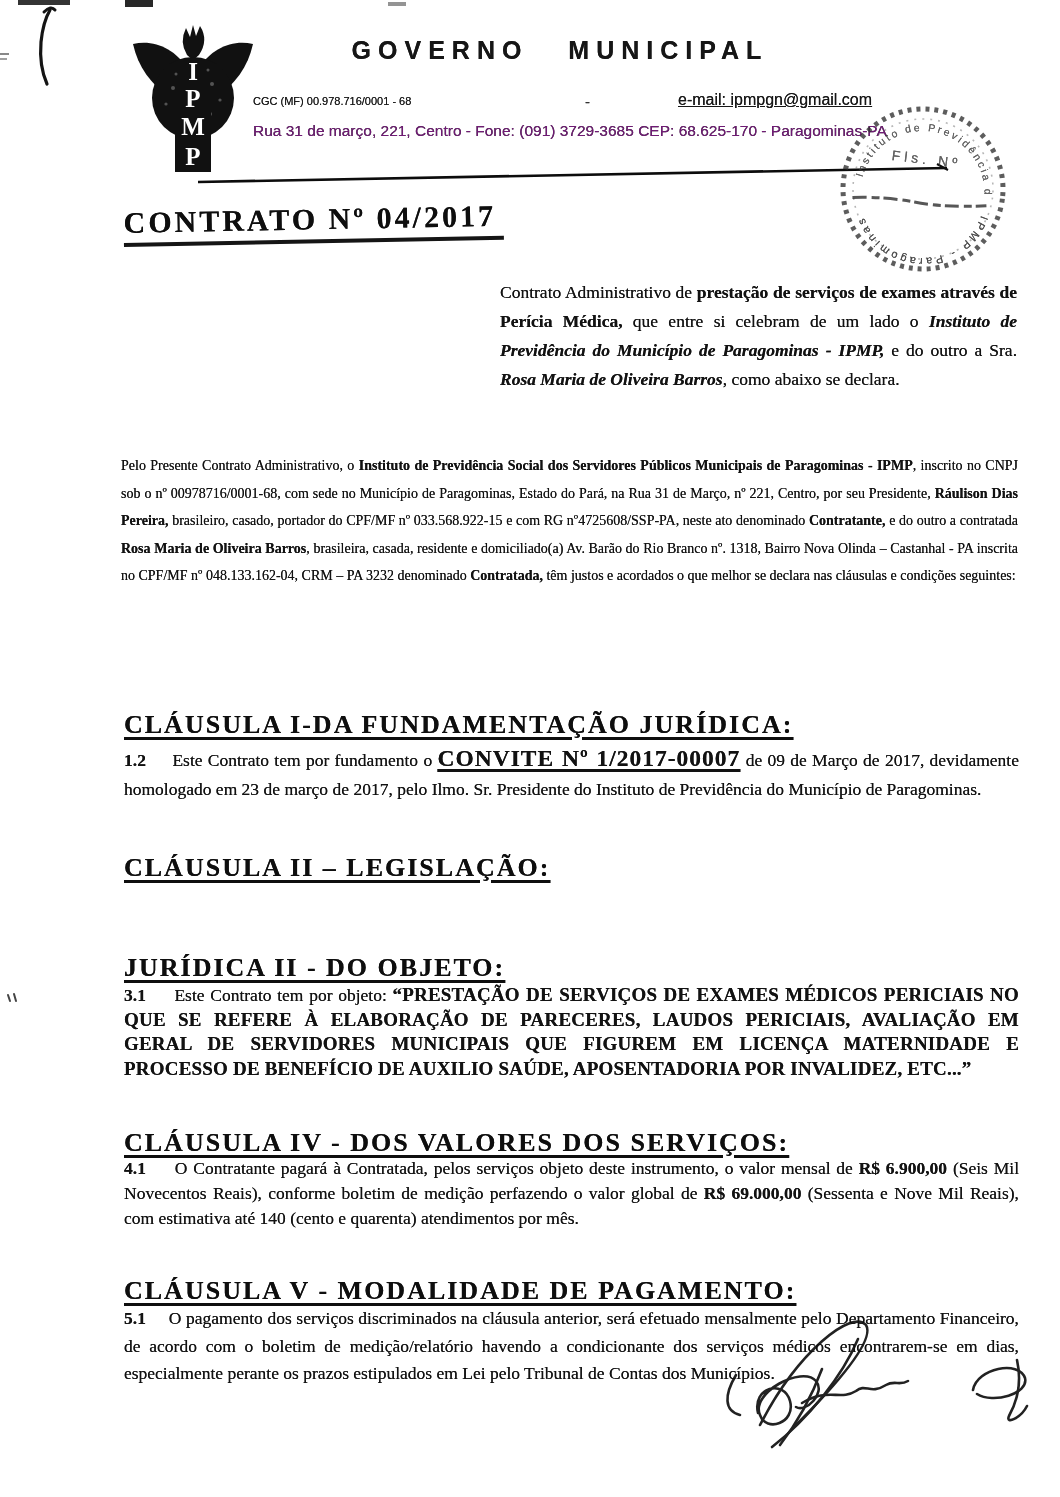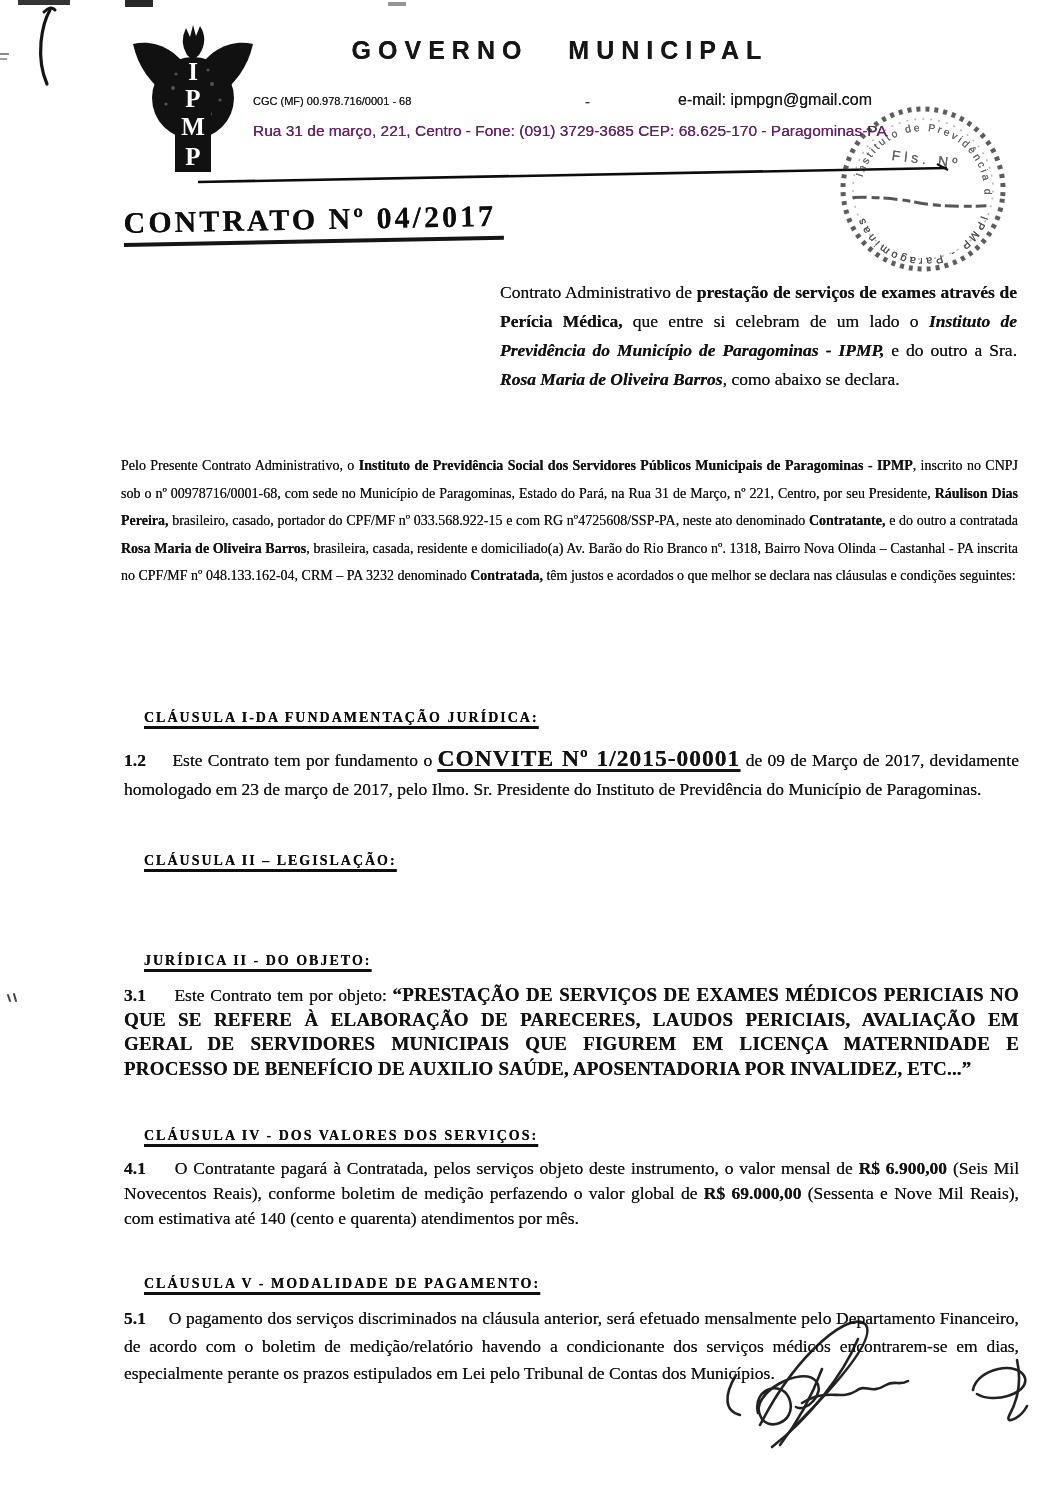--- a/index.html
+++ b/index.html
@@ -13,37 +13,37 @@
     font-family:"Liberation Sans",sans-serif;font-weight:bold;font-size:25px;
     letter-spacing:7px;word-spacing:26px;color:#161616;}
   .inst-line{position:absolute;left:213px;top:64px;width:750px;text-align:center;
     font-family:"Liberation Sans",sans-serif;font-weight:bold;font-size:23px;
     letter-spacing:.2px;color:#141414;}
   .cgc-line{position:absolute;left:253px;top:95px;font-family:"Liberation Sans",sans-serif;
     font-size:11px;color:#1b1b1b;}
   .sep-dash{position:absolute;left:585px;top:93px;font-family:"Liberation Sans",sans-serif;
     font-size:15px;color:#333;}
   .email-line{position:absolute;left:678px;top:91px;font-family:"Liberation Sans",sans-serif;
-    font-size:16px;color:#161616;}
+    font-size:16px;color:#161616;text-decoration:underline;}
   .addr-line{position:absolute;left:253px;top:122px;font-family:"Liberation Sans",sans-serif;
     font-size:15.5px;color:#701a75;}
   .rule-svg{position:absolute;left:195px;top:160px;width:765px;height:30px;}
   
   .title{position:absolute;left:124px;top:206px;display:inline-block;
     font-weight:bold;font-size:30px;letter-spacing:3px;color:#0e0e0e;
     border-bottom:4px solid #151515;padding:0 8px 3px 0;
     transform:rotate(-1.1deg);transform-origin:left bottom;}
   
   .preamble{position:absolute;left:500px;top:278px;width:517px;
     font-size:17.5px;line-height:29px;text-align:justify;}
   .opening{position:absolute;left:121px;top:452px;width:897px;
     font-size:14px;line-height:27.5px;text-align:justify;}
   .clause-head{position:absolute;left:124px;white-space:nowrap;font-weight:bold;
-    font-size:14px;letter-spacing:2px;color:#0e0e0e;
-    text-decoration:underline;text-decoration-thickness:2.5px;text-underline-offset:4px;margin-left:20px;}
+    font-size:26px;letter-spacing:2px;color:#0e0e0e;
+    text-decoration:underline;text-decoration-thickness:2.5px;text-underline-offset:4px;}
   .clause-body{position:absolute;left:124px;width:895px;font-size:17.5px;text-align:justify;}
   #c1-head{top:710px;} #c1-body{top:744px;line-height:28.5px;}
   #c2-head{top:853px;} #c2-body{top:884px;line-height:27px;}
   #c3-head{top:953px;} #c3-body{top:983px;line-height:24.5px;}
   #c4-head{top:1128px;} #c4-body{top:1156px;line-height:25px;}
   #c5-head{top:1276px;} #c5-body{top:1305px;line-height:27.5px;}
   
   span.b{font-weight:bold;}
   span.i{font-style:italic;}
   span.u{text-decoration:underline;text-decoration-thickness:2.5px;text-underline-offset:3px;}
@@ -125,21 +125,21 @@
     <path d="M22 108 q 32 -5 62 -3 t 72 -5" fill="none" stroke="#3a3a3a" stroke-width="3" stroke-dasharray="14 5 8 4" opacity=".85"></path>
   </svg>
 
   <div class="title">CONTRATO Nº 04/2017</div>
 
   <p class="preamble" style="margin:0;"><span>Contrato Administrativo de </span><span class="b">prestação de serviços de exames através de Perícia Médica,</span><span> que entre si celebram de um lado o </span><span class="b i">Instituto de Previdência do Município de Paragominas - IPMP,</span><span> e do outro a Sra. </span><span class="b i">Rosa Maria de Oliveira Barros</span><span>, como abaixo se declara.</span></p>
 
   <p class="opening" style="margin:0;"><span>Pelo Presente Contrato Administrativo, o </span><span class="b">Instituto de Previdência Social dos Servidores Públicos Municipais de Paragominas - IPMP</span><span>, inscrito no CNPJ sob o nº 00978716/0001-68, com sede no Município de Paragominas, Estado do Pará, na Rua 31 de Março, nº 221, Centro, por seu Presidente, </span><span class="b">Ráulison Dias Pereira,</span><span> brasileiro, casado, portador do CPF/MF nº 033.568.922-15 e com RG nº4725608/SSP-PA, neste ato denominado </span><span class="b">Contratante,</span><span> e do outro a contratada </span><span class="b">Rosa Maria de Oliveira Barros</span><span>, brasileira, casada, residente e domiciliado(a) Av. Barão do Rio Branco nº. 1318, Bairro Nova Olinda – Castanhal - PA inscrita no CPF/MF nº 048.133.162-04, CRM – PA 3232 denominado </span><span class="b">Contratada,</span><span> têm justos e acordados o que melhor se declara nas cláusulas e condições seguintes:</span></p>
 
   <div id="c1-head" class="clause-head">CLÁUSULA I-DA FUNDAMENTAÇÃO JURÍDICA:</div>
-  <p id="c1-body" class="clause-body" style="margin:0;"><span class="b">1.2</span><span>&nbsp;&nbsp;&nbsp;&nbsp;&nbsp;Este Contrato tem por fundamento o </span><span class="b u big">CONVITE Nº 1/2015-00001</span><span> de 09 de Março de 2017, devidamente homologado em 23 de março de 2017, pelo Ilmo. Sr. Presidente do Instituto de Previdência do Município de Paragominas.</span></p>
+  <p id="c1-body" class="clause-body" style="margin:0;"><span class="b">1.2</span><span>&nbsp;&nbsp;&nbsp;&nbsp;&nbsp;Este Contrato tem por fundamento o </span><span class="b u big">CONVITE Nº 1/2017-00007</span><span> de 09 de Março de 2017, devidamente homologado em 23 de março de 2017, pelo Ilmo. Sr. Presidente do Instituto de Previdência do Município de Paragominas.</span></p>
 
   <div id="c2-head" class="clause-head">CLÁUSULA II – LEGISLAÇÃO:</div>
 
   <div id="c3-head" class="clause-head">JURÍDICA II - DO OBJETO:</div>
   <p id="c3-body" class="clause-body" style="margin:0;"><span class="b">3.1</span><span>&nbsp;&nbsp;&nbsp;&nbsp;&nbsp;Este Contrato tem por objeto: </span><span class="b caps">“PRESTAÇÃO DE SERVIÇOS DE EXAMES MÉDICOS PERICIAIS NO QUE SE REFERE À ELABORAÇÃO DE PARECERES, LAUDOS PERICIAIS, AVALIAÇÃO EM GERAL DE SERVIDORES MUNICIPAIS QUE FIGUREM EM LICENÇA MATERNIDADE E PROCESSO DE BENEFÍCIO DE AUXILIO SAÚDE, APOSENTADORIA POR INVALIDEZ, ETC...”</span></p>
 
   <div id="c4-head" class="clause-head">CLÁUSULA IV - DOS VALORES DOS SERVIÇOS:</div>
   <p id="c4-body" class="clause-body" style="margin:0;"><span class="b">4.1</span><span>&nbsp;&nbsp;&nbsp;&nbsp;&nbsp;O Contratante pagará à Contratada, pelos serviços objeto deste instrumento, o valor mensal de </span><span class="b">R$ 6.900,00</span><span> (Seis Mil Novecentos Reais), conforme boletim de medição perfazendo o valor global de </span><span class="b">R$ 69.000,00</span><span> (Sessenta e Nove Mil Reais), com estimativa até 140 (cento e quarenta) atendimentos por mês.</span></p>
 
   <div id="c5-head" class="clause-head">CLÁUSULA V - MODALIDADE DE PAGAMENTO:</div>

